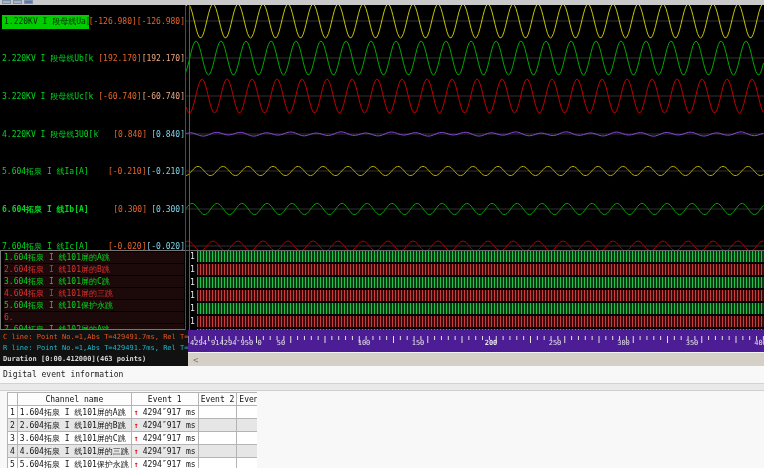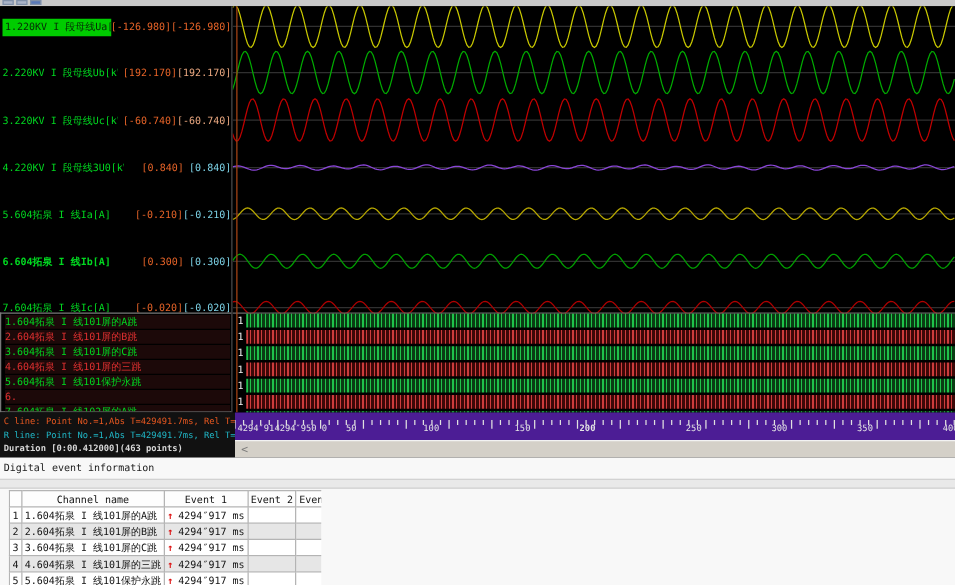--- a/index.html
+++ b/index.html
@@ -258,23 +258,23 @@
             <line x1="541.15" x2="541.15" y1="0" y2="4" stroke="#e0e0e0" stroke-width="1"></line>
             <line x1="548" x2="548" y1="0" y2="7" stroke="#e0e0e0" stroke-width="1"></line>
             <line x1="554.85" x2="554.85" y1="0" y2="4" stroke="#e0e0e0" stroke-width="1"></line>
             <line x1="561.6999999999999" x2="561.6999999999999" y1="0" y2="4" stroke="#e0e0e0" stroke-width="1"></line>
             <line x1="568.55" x2="568.55" y1="0" y2="4" stroke="#e0e0e0" stroke-width="1"></line>
             <line x1="575.4" x2="575.4" y1="0" y2="4" stroke="#e0e0e0" stroke-width="1"></line>
           </svg>
         <div class="ruler-label" style="left:2px;">4294″914294″950 0</div>
         <div id="ruler-labels">
             <div class="ruler-label" style="left: 93px; transform: translateX(-50%); text-align: center;">50</div>
-            <div class="ruler-label" style="left: 157px; transform: translateX(-50%);">100</div>
+            <div class="ruler-label" style="left: 176px; transform: translateX(-50%);">100</div>
             <div class="ruler-label" style="left: 230px; transform: translateX(-50%);">150</div>
-            <div class="ruler-label" style="left: 282px; transform: translateX(-50%); font-weight: bold;">200</div>
+            <div class="ruler-label" style="left: 303px; transform: translateX(-50%); font-weight: bold;">200</div>
             <div class="ruler-label" style="left: 367px; transform: translateX(-50%);">250</div>
             <div class="ruler-label" style="left: 435.5px; transform: translateX(-50%);">300</div>
             <div class="ruler-label" style="left: 504px; transform: translateX(-50%);">350</div>
             <div class="ruler-label" style="left: 572.5px; transform: translateX(-50%);">400</div>
           </div>
       </div>
       <div class="hscroll">
         <span class="arr">&lt;</span>
       </div>
     </div>

